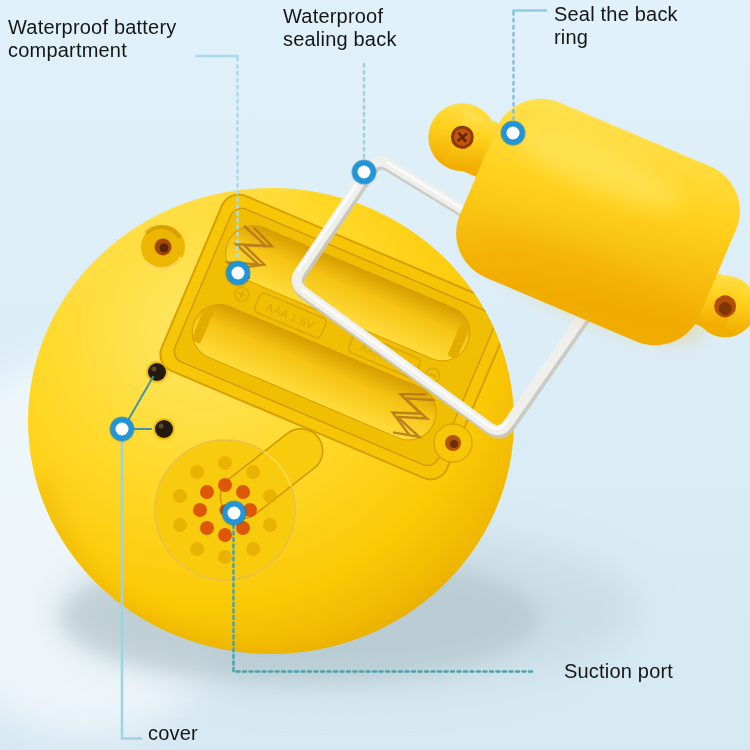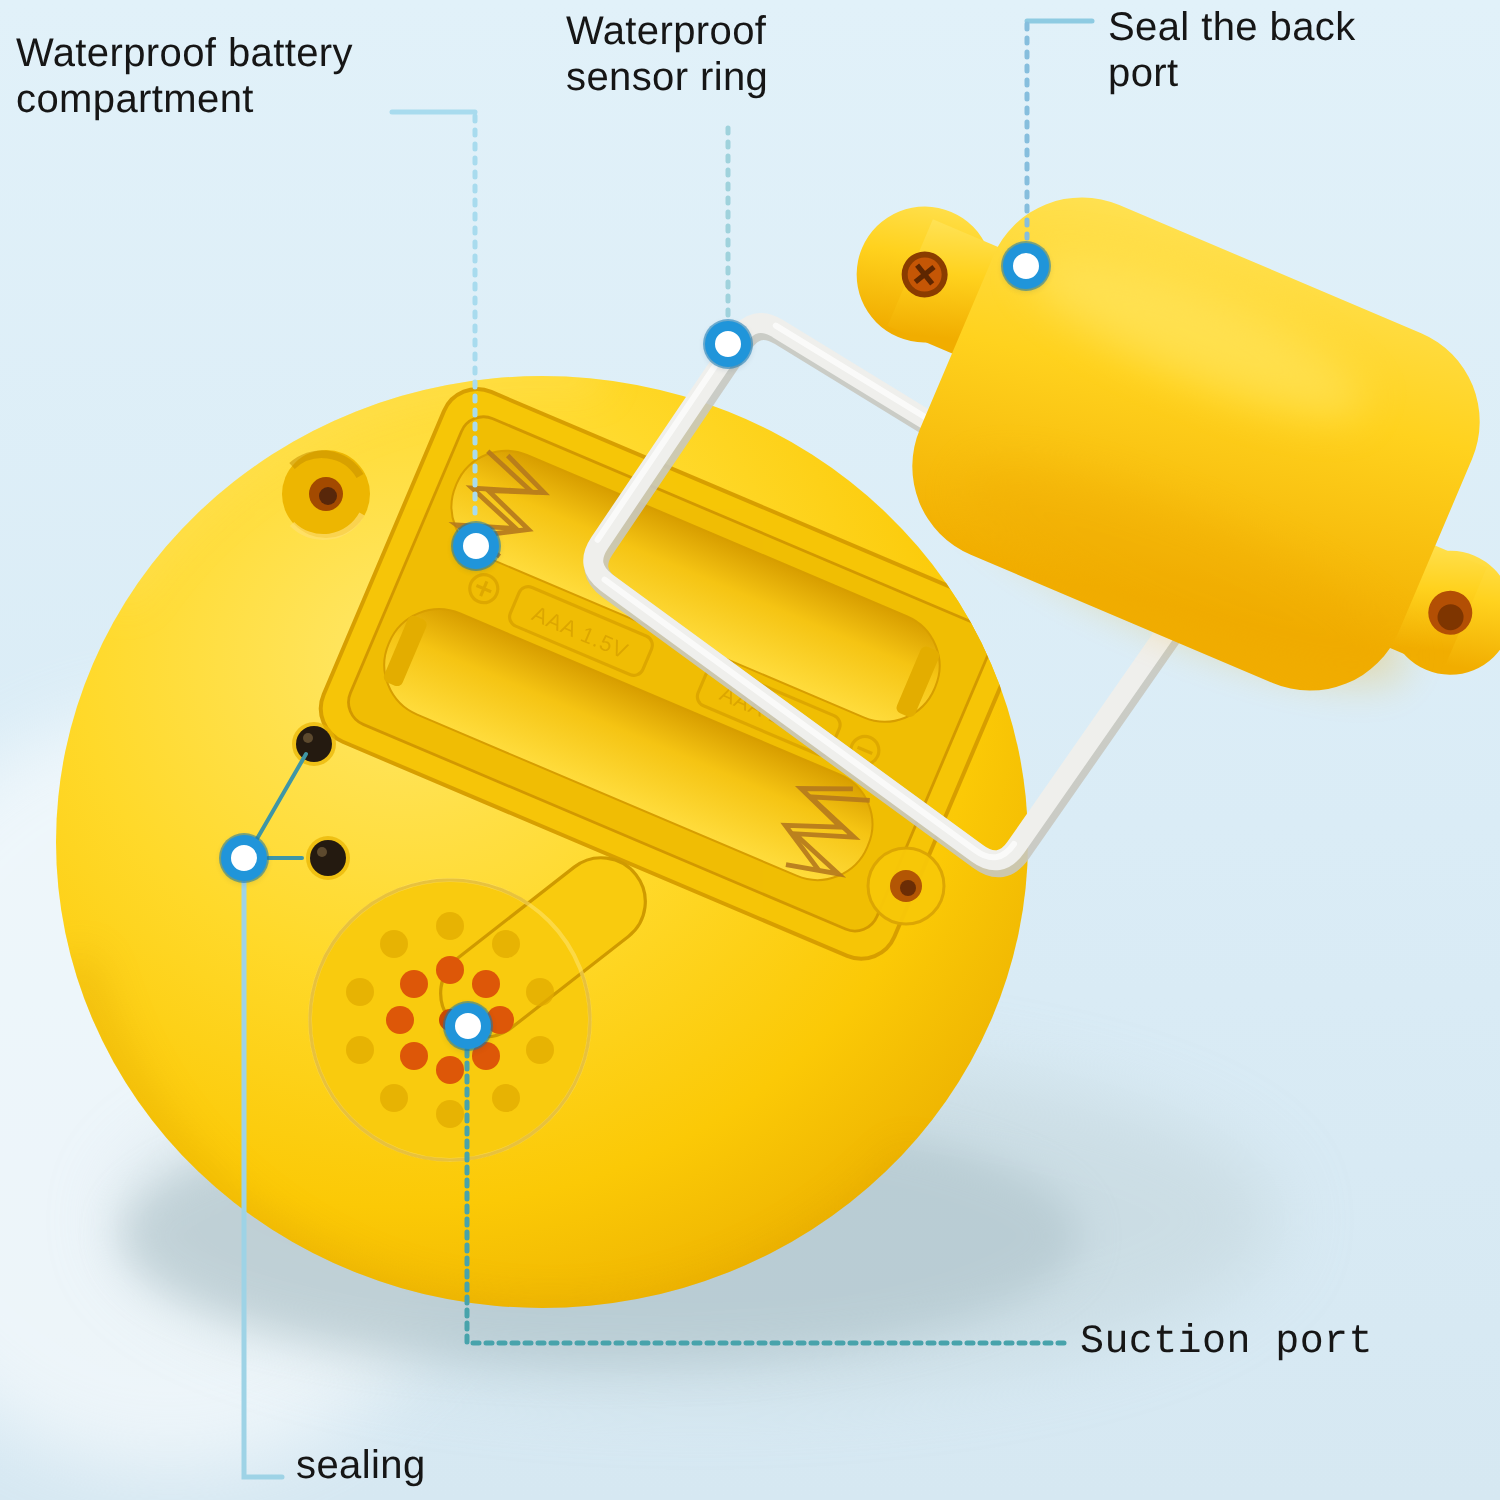--- a/index.html
+++ b/index.html
@@ -204,17 +204,17 @@
     </g>
   </svg>
 
   <div class="marker" style="left:238px;top:273px;"></div>
   <div class="marker" style="left:364px;top:172px;"></div>
   <div class="marker" style="left:513px;top:133px;"></div>
   <div class="marker" style="left:122px;top:429px;"></div>
   <div class="marker" style="left:234px;top:513px;"></div>
 
   <div class="callout-label" style="left:8px;top:16px;width:250px;">Waterproof battery compartment</div>
-  <div class="callout-label" style="left:283px;top:5px;width:162px;">Waterproof sensor ring</div>
-  <div class="callout-label" style="left:554px;top:3px;width:145px;">Seal the back port</div>
-  <div class="callout-label" style="left:540px;top:660px;font-family:Liberation Mono, monospace;">Suction port</div>
-  <div class="callout-label" style="left:148px;top:722px;">sealing</div>
+  <div class="callout-label" style="left:283px;top:5px;width:162px;">Waterproof sealing back</div>
+  <div class="callout-label" style="left:554px;top:3px;width:145px;">Seal the back ring</div>
+  <div class="callout-label" style="left:564px;top:660px;">Suction port</div>
+  <div class="callout-label" style="left:148px;top:722px;">cover</div>
 </div>
 
 </body></html>

